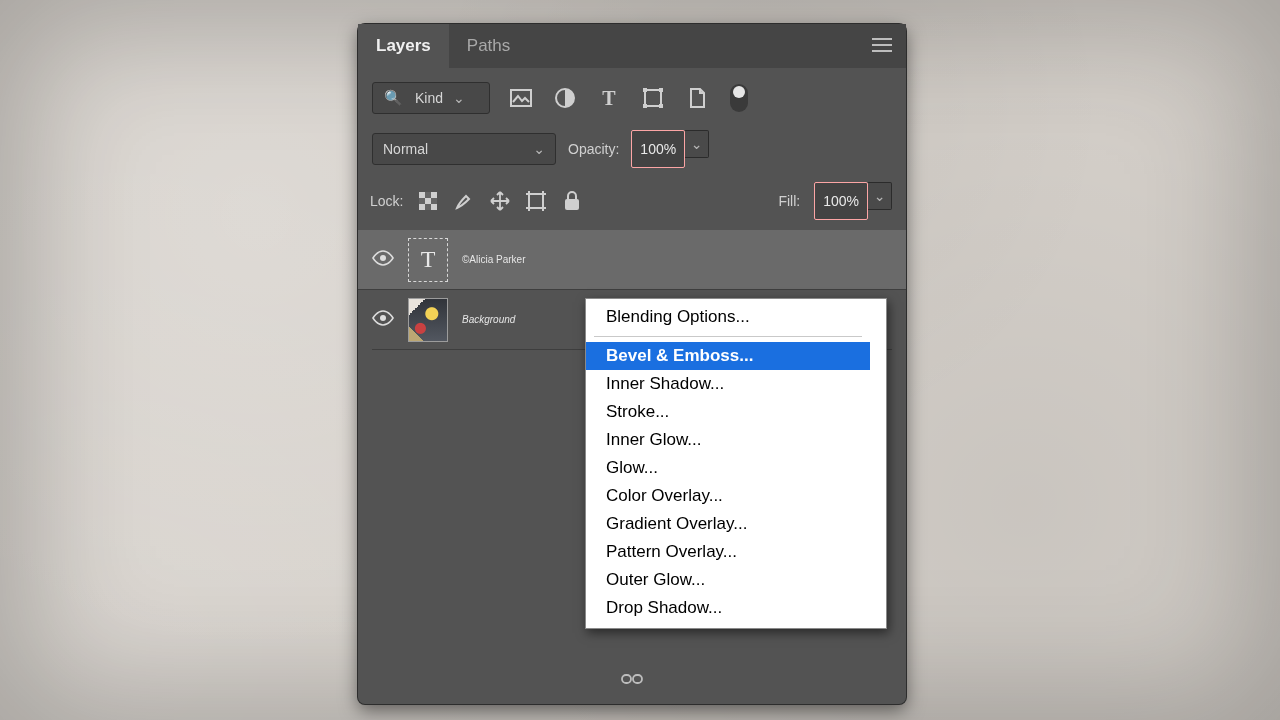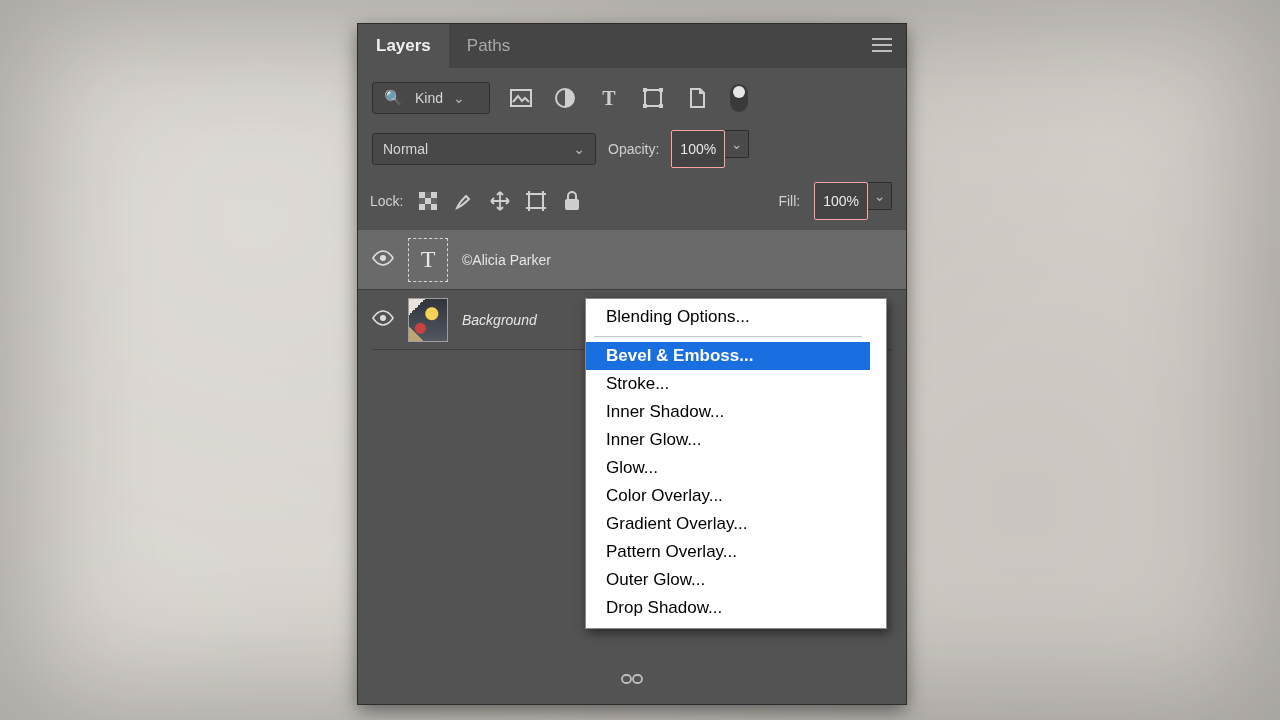--- a/index.html
+++ b/index.html
@@ -21,20 +21,21 @@
     position:absolute; inset:0;
     box-shadow: inset 0 0 120px 30px rgba(0,0,0,.22);
     pointer-events:none;
   }
   .panel {
     position: absolute;
     left: 358px; top: 24px;
     width: 548px; height: 680px;
     background: #535353;
     box-shadow: 0 0 0 1px #2d2d2d, 0 6px 18px rgba(0,0,0,.5);
+    border-radius: 7px;
   }
   .tabbar {
     height: 44px;
     display: flex; align-items: center;
     background: #454545;
     padding-left: 0;
   }
   .tab {
     padding: 12px 18px;
     color: #a9a9a9;
@@ -53,21 +54,21 @@
   .ic { color:#cfcfcf; display:inline-flex; align-items:center; justify-content:center; width:22px; height:22px; }
   .filter-row { gap:18px; padding-top:14px; padding-bottom:6px;}
   .filter-row .select { width:118px; }
   .filterbtn { width:26px; height:26px; display:flex; align-items:center; justify-content:center; }
   .filterbtn svg { display:block; }
   .pill {
     width:18px; height:28px; border-radius:10px; background:#3a3a3a;
     position:relative; margin-left:2px;
   }
   .pill::after { content:""; position:absolute; left:3px; top:2px; width:12px; height:12px; background:#e6e6e6; border-radius:50%; }
-  .blend-row .select { width:224px; }
+  .blend-row .select { width:184px; }
   .label { color:#d0d0d0; }
   .numbox {
     background:#434343; border:1px solid #fca5a5; height:38px; display:flex; align-items:center;
     padding:0 8px; color:#e9e9e9; border-radius:2px;
   }
   .dropbtn { width:24px; height:28px; border:1px solid #2b2b2b; border-left:none; display:flex; align-items:center; justify-content:center; background:#4a4a4a; border-radius:0 2px 2px 0;}
   .lock-row { gap:14px; padding-top:4px; padding-bottom:10px;padding-left:12px;}
   .layer-list { padding: 0 14px; }
   .layer {
     height: 60px; display:flex; align-items:center; gap:14px;
@@ -82,21 +83,21 @@
   .thumb.text { border:1px dashed #d8d8d8; background:transparent; }
   .thumb.text span { font-family: Georgia, serif; font-size:24px; color:#e8e8e8; }
   .thumb.bg {
     background:
       linear-gradient(135deg,#e8e3dc 0 20%, transparent 20%),
       linear-gradient(45deg,#bca773 0 18%, transparent 18%),
       radial-gradient(circle at 60% 35%, #f3d256 0 6px, transparent 7px),
       radial-gradient(circle at 30% 70%, #c94141 0 5px, transparent 6px),
       linear-gradient(#31343a,#525760);
   }
-  .lname { color:#e6e6e6; font-size:14px; }
+  .lname { color:#e6e6e6; font-size:10px; }
   .lname.italic { font-style: italic; }
   .bottom-icons {
     position:absolute; bottom:8px; left:0; right:0; height:28px;
     display:flex; justify-content:center; gap:22px; color:#b7b7b7;
   }
   
   .ctxmenu {
     position:absolute; left:585px; top:298px; width:302px;
     background:#fff; color:#000; font-size:17px;
     box-shadow: 2px 4px 10px rgba(0,0,0,.5);
@@ -254,22 +255,22 @@
           <rect x="12" y="3" width="9" height="8" rx="4" fill="none" stroke="#bdbdbd" stroke-width="1.8"></rect>
         </svg>
     </span>
   </div>
 </div>
 
 <div class="ctxmenu">
   <div class="mi">Blending Options...</div>
   <div class="sep"></div>
   <div class="mi hl">Bevel &amp; Emboss...</div>
+  <div class="mi">Inner Shadow...</div>
   <div class="mi">Stroke...</div>
-  <div class="mi">Inner Shadow...</div>
   <div class="mi">Inner Glow...</div>
   <div class="mi">Glow...</div>
   <div class="mi">Color Overlay...</div>
   <div class="mi">Gradient Overlay...</div>
   <div class="mi">Pattern Overlay...</div>
   <div class="mi">Outer Glow...</div>
   <div class="mi">Drop Shadow...</div>
 </div>
 
 </body></html>

